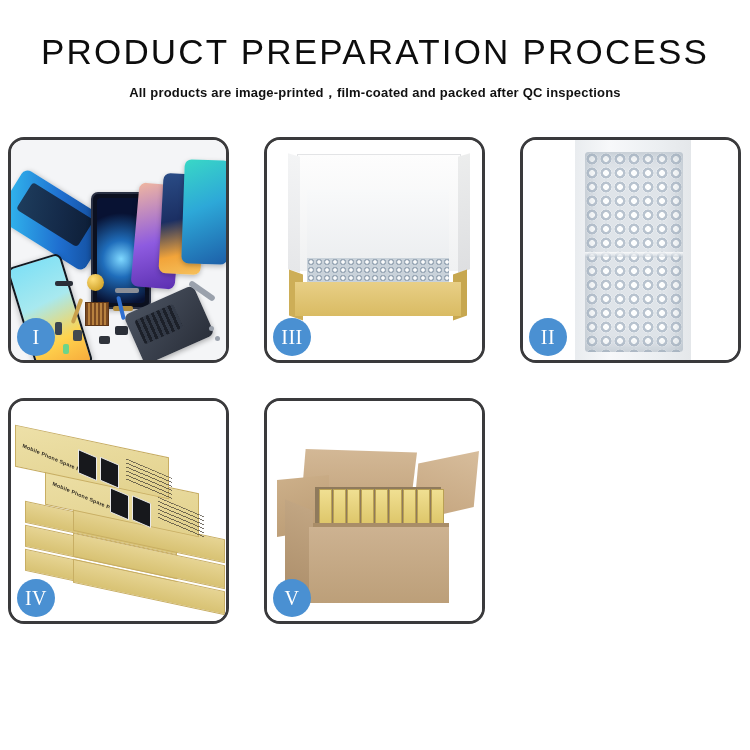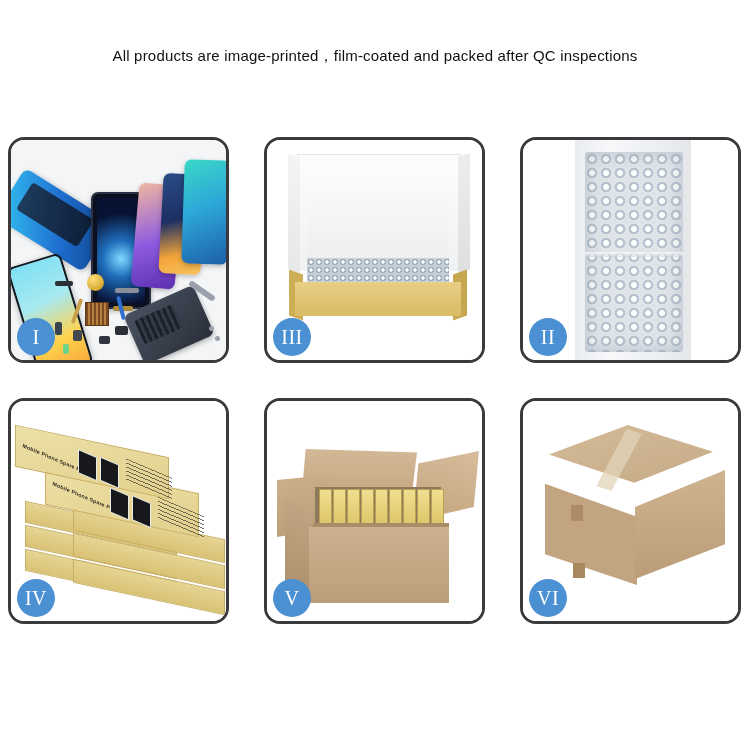--- a/index.html
+++ b/index.html
@@ -13,25 +13,25 @@
   .header{text-align:center;padding-top:34px;}
   .title{
     font-size:35px;
     letter-spacing:2.2px;
     color:#0d0d0d;
     font-weight:400;
     line-height:1.05;
     white-space:nowrap;
   }
   .subtitle{
-    font-size:15px;
+    font-size:13px;
     color:#111111;
     margin-top:13px;
     letter-spacing:.2px;
-    font-weight:400;
+    font-weight:700;
     white-space:nowrap;
   }
 
   .grid{
     position:absolute;
     left:8px;top:137px;
     width:734px;
     display:flex;flex-wrap:wrap;
     gap:35px 35px;
   }
@@ -196,20 +196,21 @@
   .c6-tape{position:absolute;left:70px;top:28px;width:84px;height:62px;
     background:rgba(226,212,186,.75);
     clip-path:polygon(40% 0,58% 8%,22% 100%,4% 92%);}
   .c6-seal1{position:absolute;left:48px;top:104px;width:12px;height:16px;background:#ab8c66;}
   .c6-seal2{position:absolute;left:50px;top:162px;width:12px;height:15px;background:#a8895f;}
 </style>
 </head>
 <body>
 
 <div class="header">
+  <div class="title">PRODUCT PREPARATION PROCESS</div>
   <div class="subtitle">All products are image-printed，film-coated and packed after QC inspections</div>
 </div>
 
 <div class="grid">
 
   <div class="panel">
     <div class="scene p1">
       <div class="ph ph-a"></div>
       <div class="ph ph-b"></div>
       <div class="ph ph-c"></div>
@@ -301,25 +302,14 @@
       <div class="fill" style="left:136px"></div>
       <div class="fill" style="left:150px"></div>
       <div class="fill" style="left:164px"></div>
       <div class="c5-rim"></div>
       <div class="c5-left"></div>
       <div class="c5-front"></div>
     </div>
     <div class="badge">V</div>
   </div>
 
-  <div class="panel">
-    <div class="scene p6">
-      <div class="c6-top"></div>
-      <div class="c6-tape"></div>
-      <div class="c6-front"></div>
-      <div class="c6-right"></div>
-      <div class="c6-seal1"></div>
-      <div class="c6-seal2"></div>
-    </div>
-    <div class="badge">VI</div>
-  </div>
 
 </div>
 
 </body></html>

